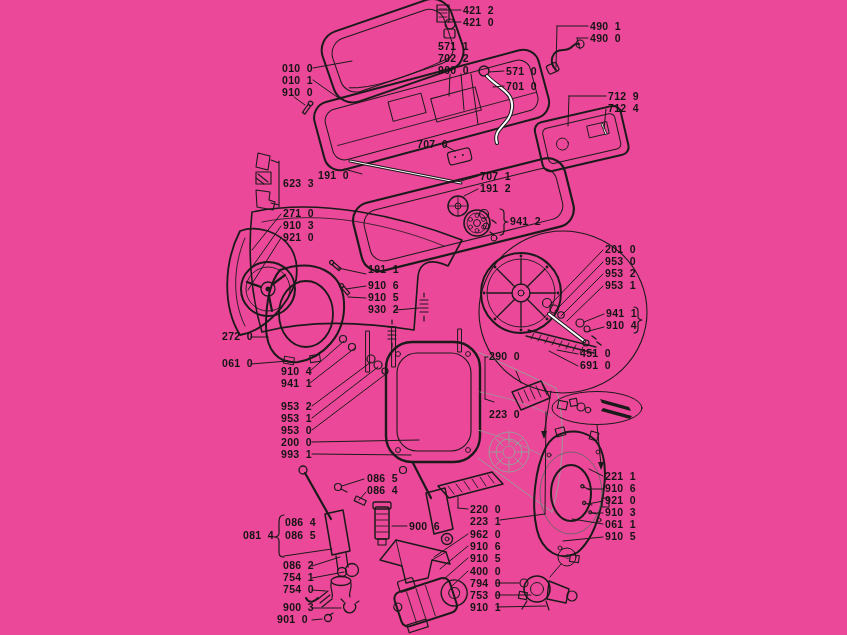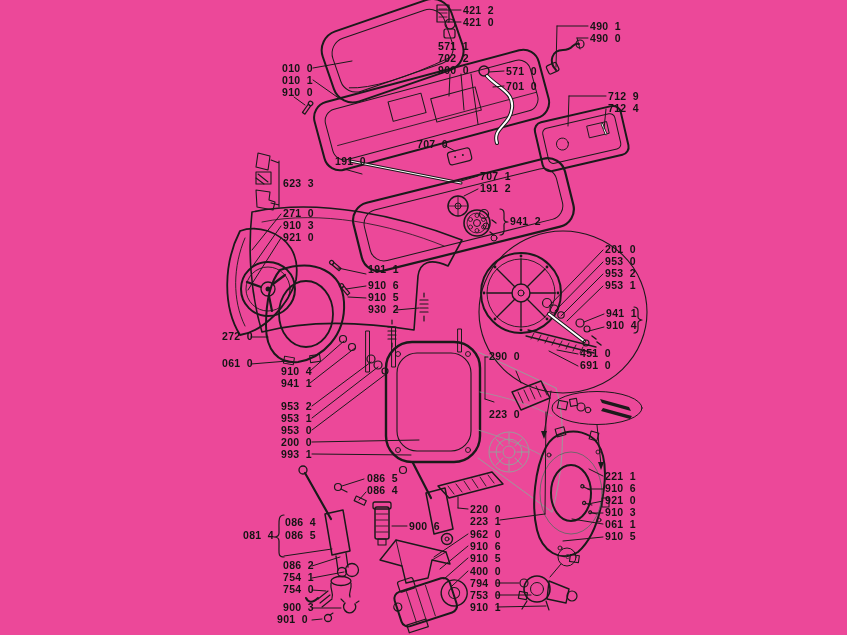--- a/index.html
+++ b/index.html
@@ -428,21 +428,21 @@
       <div class="lbl" style="left: 438px; top: 41px;">571 1</div>
       <div class="lbl" style="left: 438px; top: 53px;">702 2</div>
       <div class="lbl" style="left: 438px; top: 65px;">900 0</div>
       <div class="lbl" style="left: 506px; top: 66px; text-align: center;">571 0</div>
       <div class="lbl" style="left: 506px; top: 81px;">701 0</div>
       <div class="lbl" style="left: 590px; top: 21px;">490 1</div>
       <div class="lbl" style="left: 590px; top: 33px;">490 0</div>
       <div class="lbl" style="left: 608px; top: 91px;">712 9</div>
       <div class="lbl" style="left: 608px; top: 103px;">712 4</div>
       <div class="lbl" style="left: 417px; top: 139px;">707 0</div>
-      <div class="lbl" style="left: 318px; top: 156px; margin-left: 17px;">191 0</div>
+      <div class="lbl" style="left: 318px; top: 170px;">191 0</div>
       <div class="lbl" style="left: 283px; top: 178px;">623 3</div>
       <div class="lbl" style="left: 480px; top: 171px;">707 1</div>
       <div class="lbl" style="left: 480px; top: 183px;">191 2</div>
       <div class="lbl" style="left: 283px; top: 208px;">271 0</div>
       <div class="lbl" style="left: 283px; top: 220px;">910 3</div>
       <div class="lbl" style="left: 283px; top: 232px;">921 0</div>
       <div class="lbl" style="left: 510px; top: 216px;">941 2</div>
       <div class="lbl" style="left: 605px; top: 244px;">201 0</div>
       <div class="lbl" style="left: 605px; top: 256px;">953 0</div>
       <div class="lbl" style="left: 605px; top: 268px;">953 2</div>

